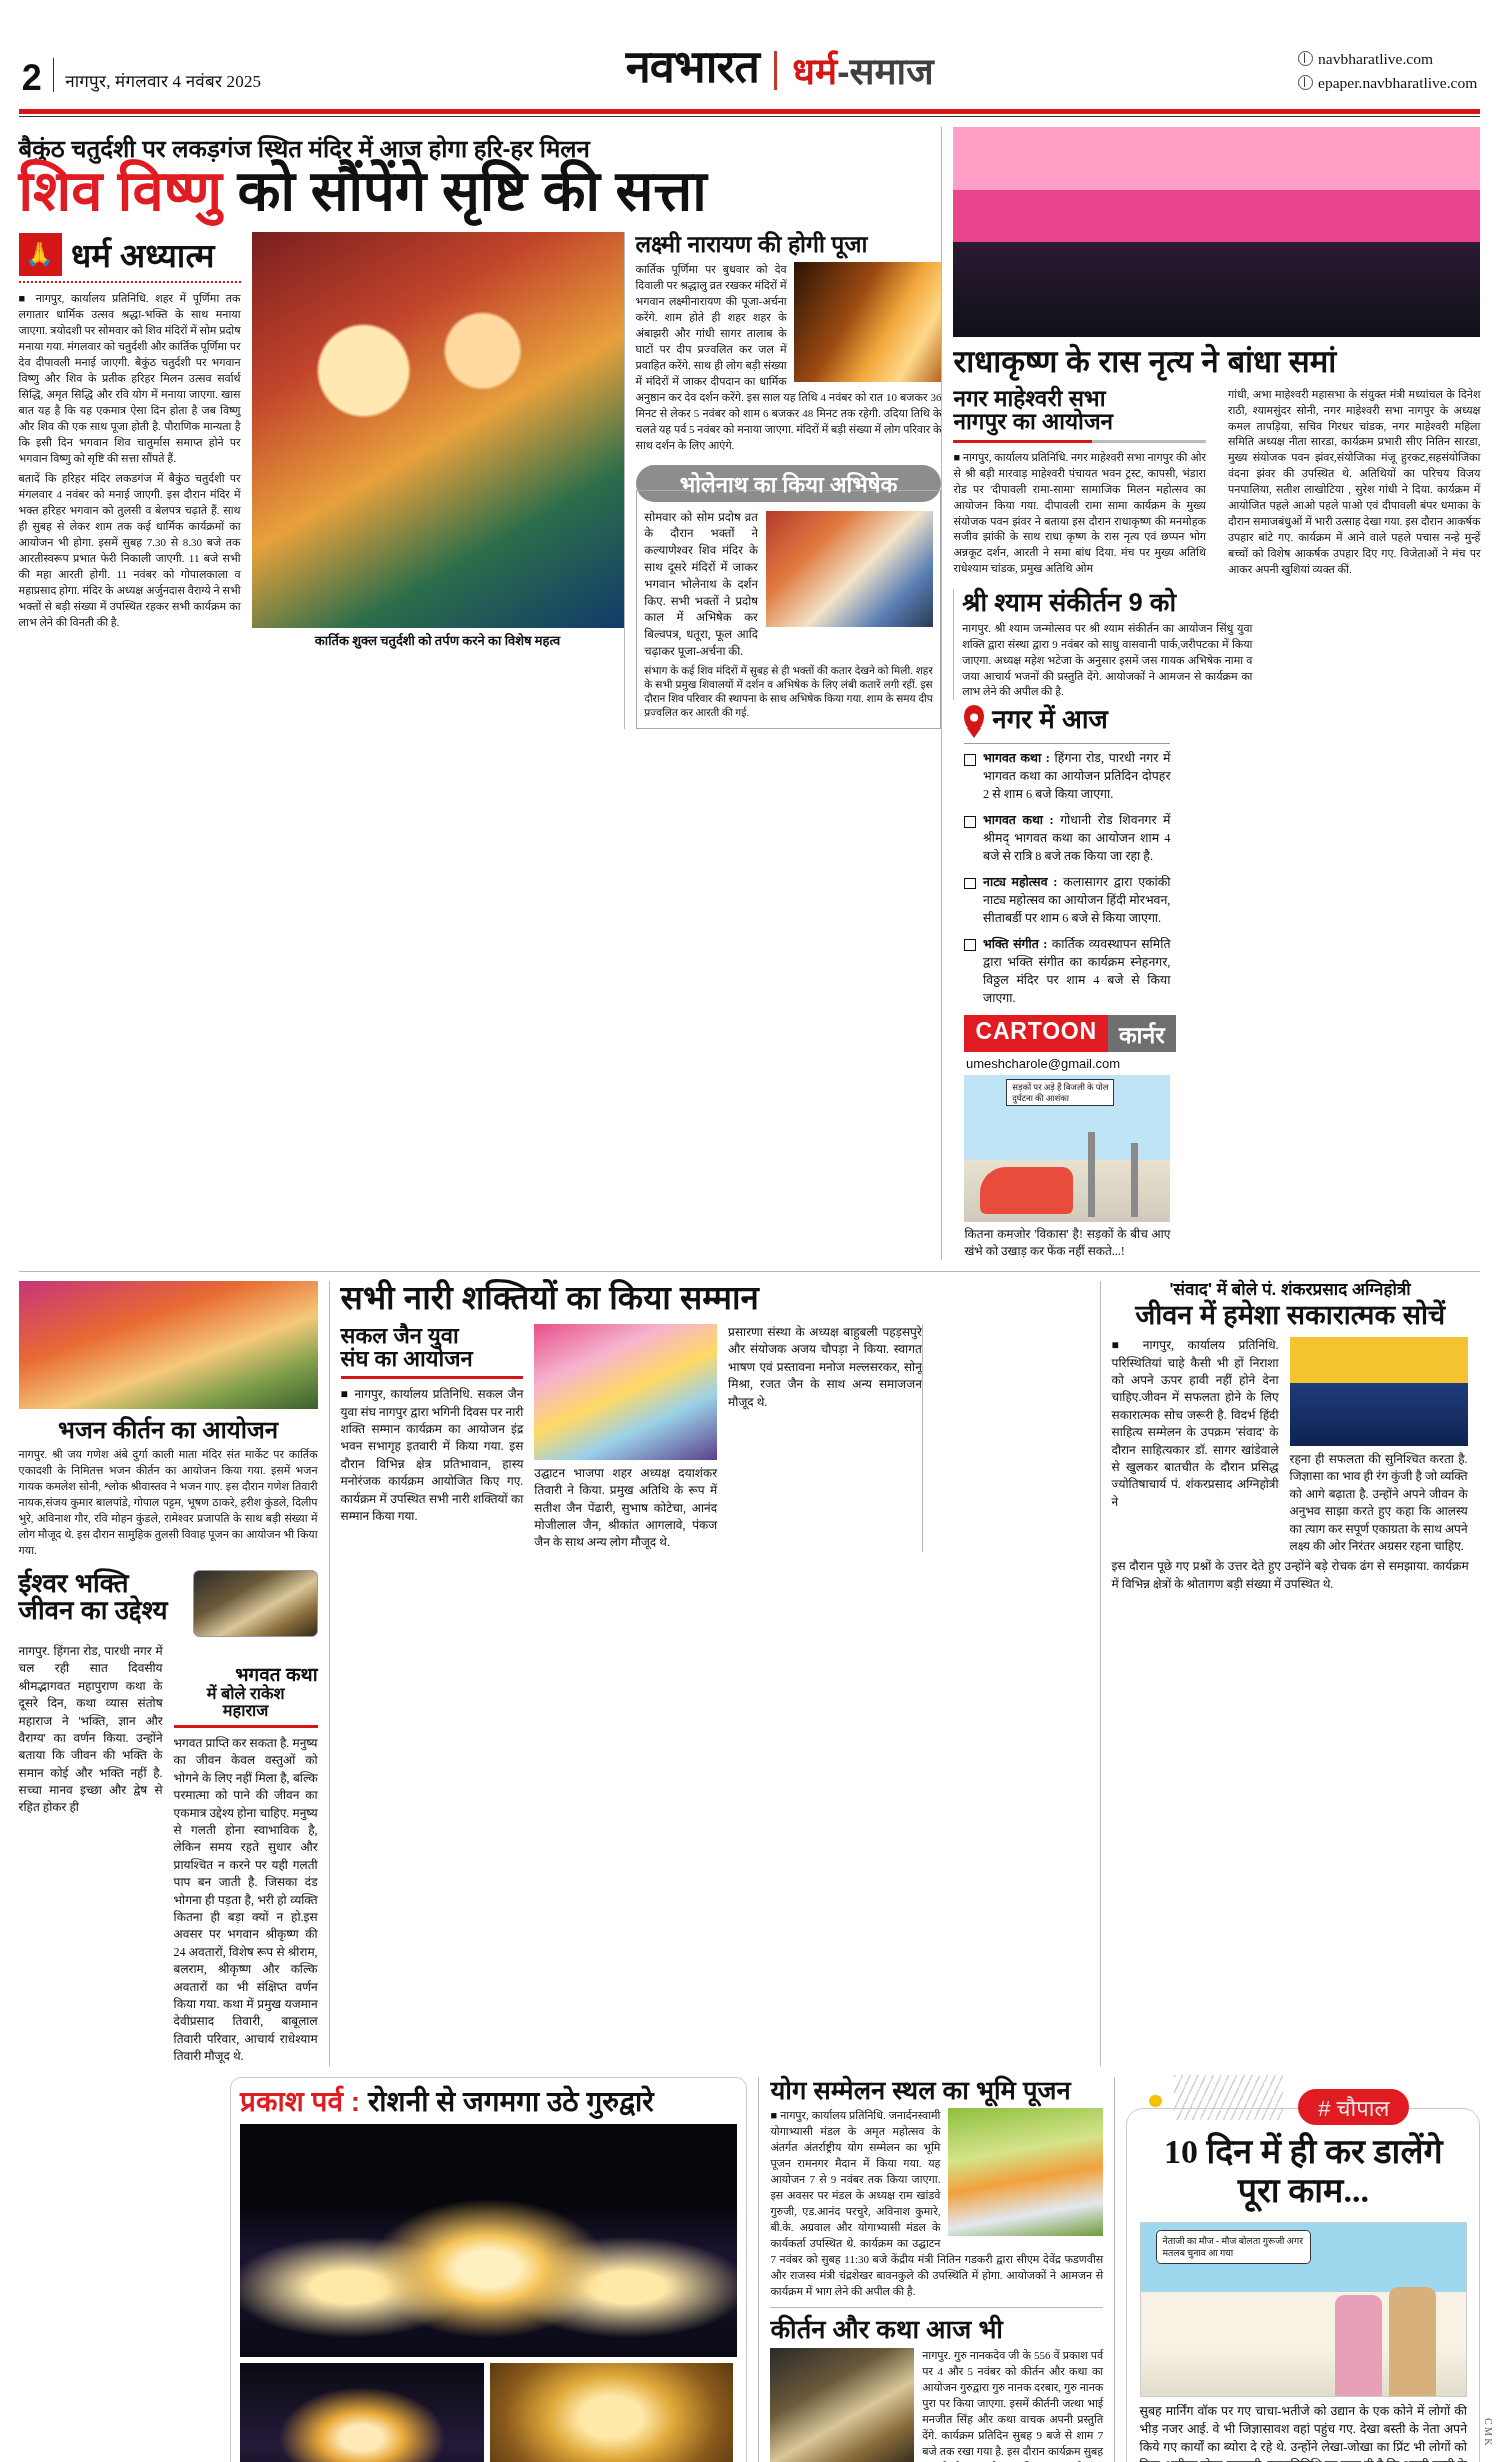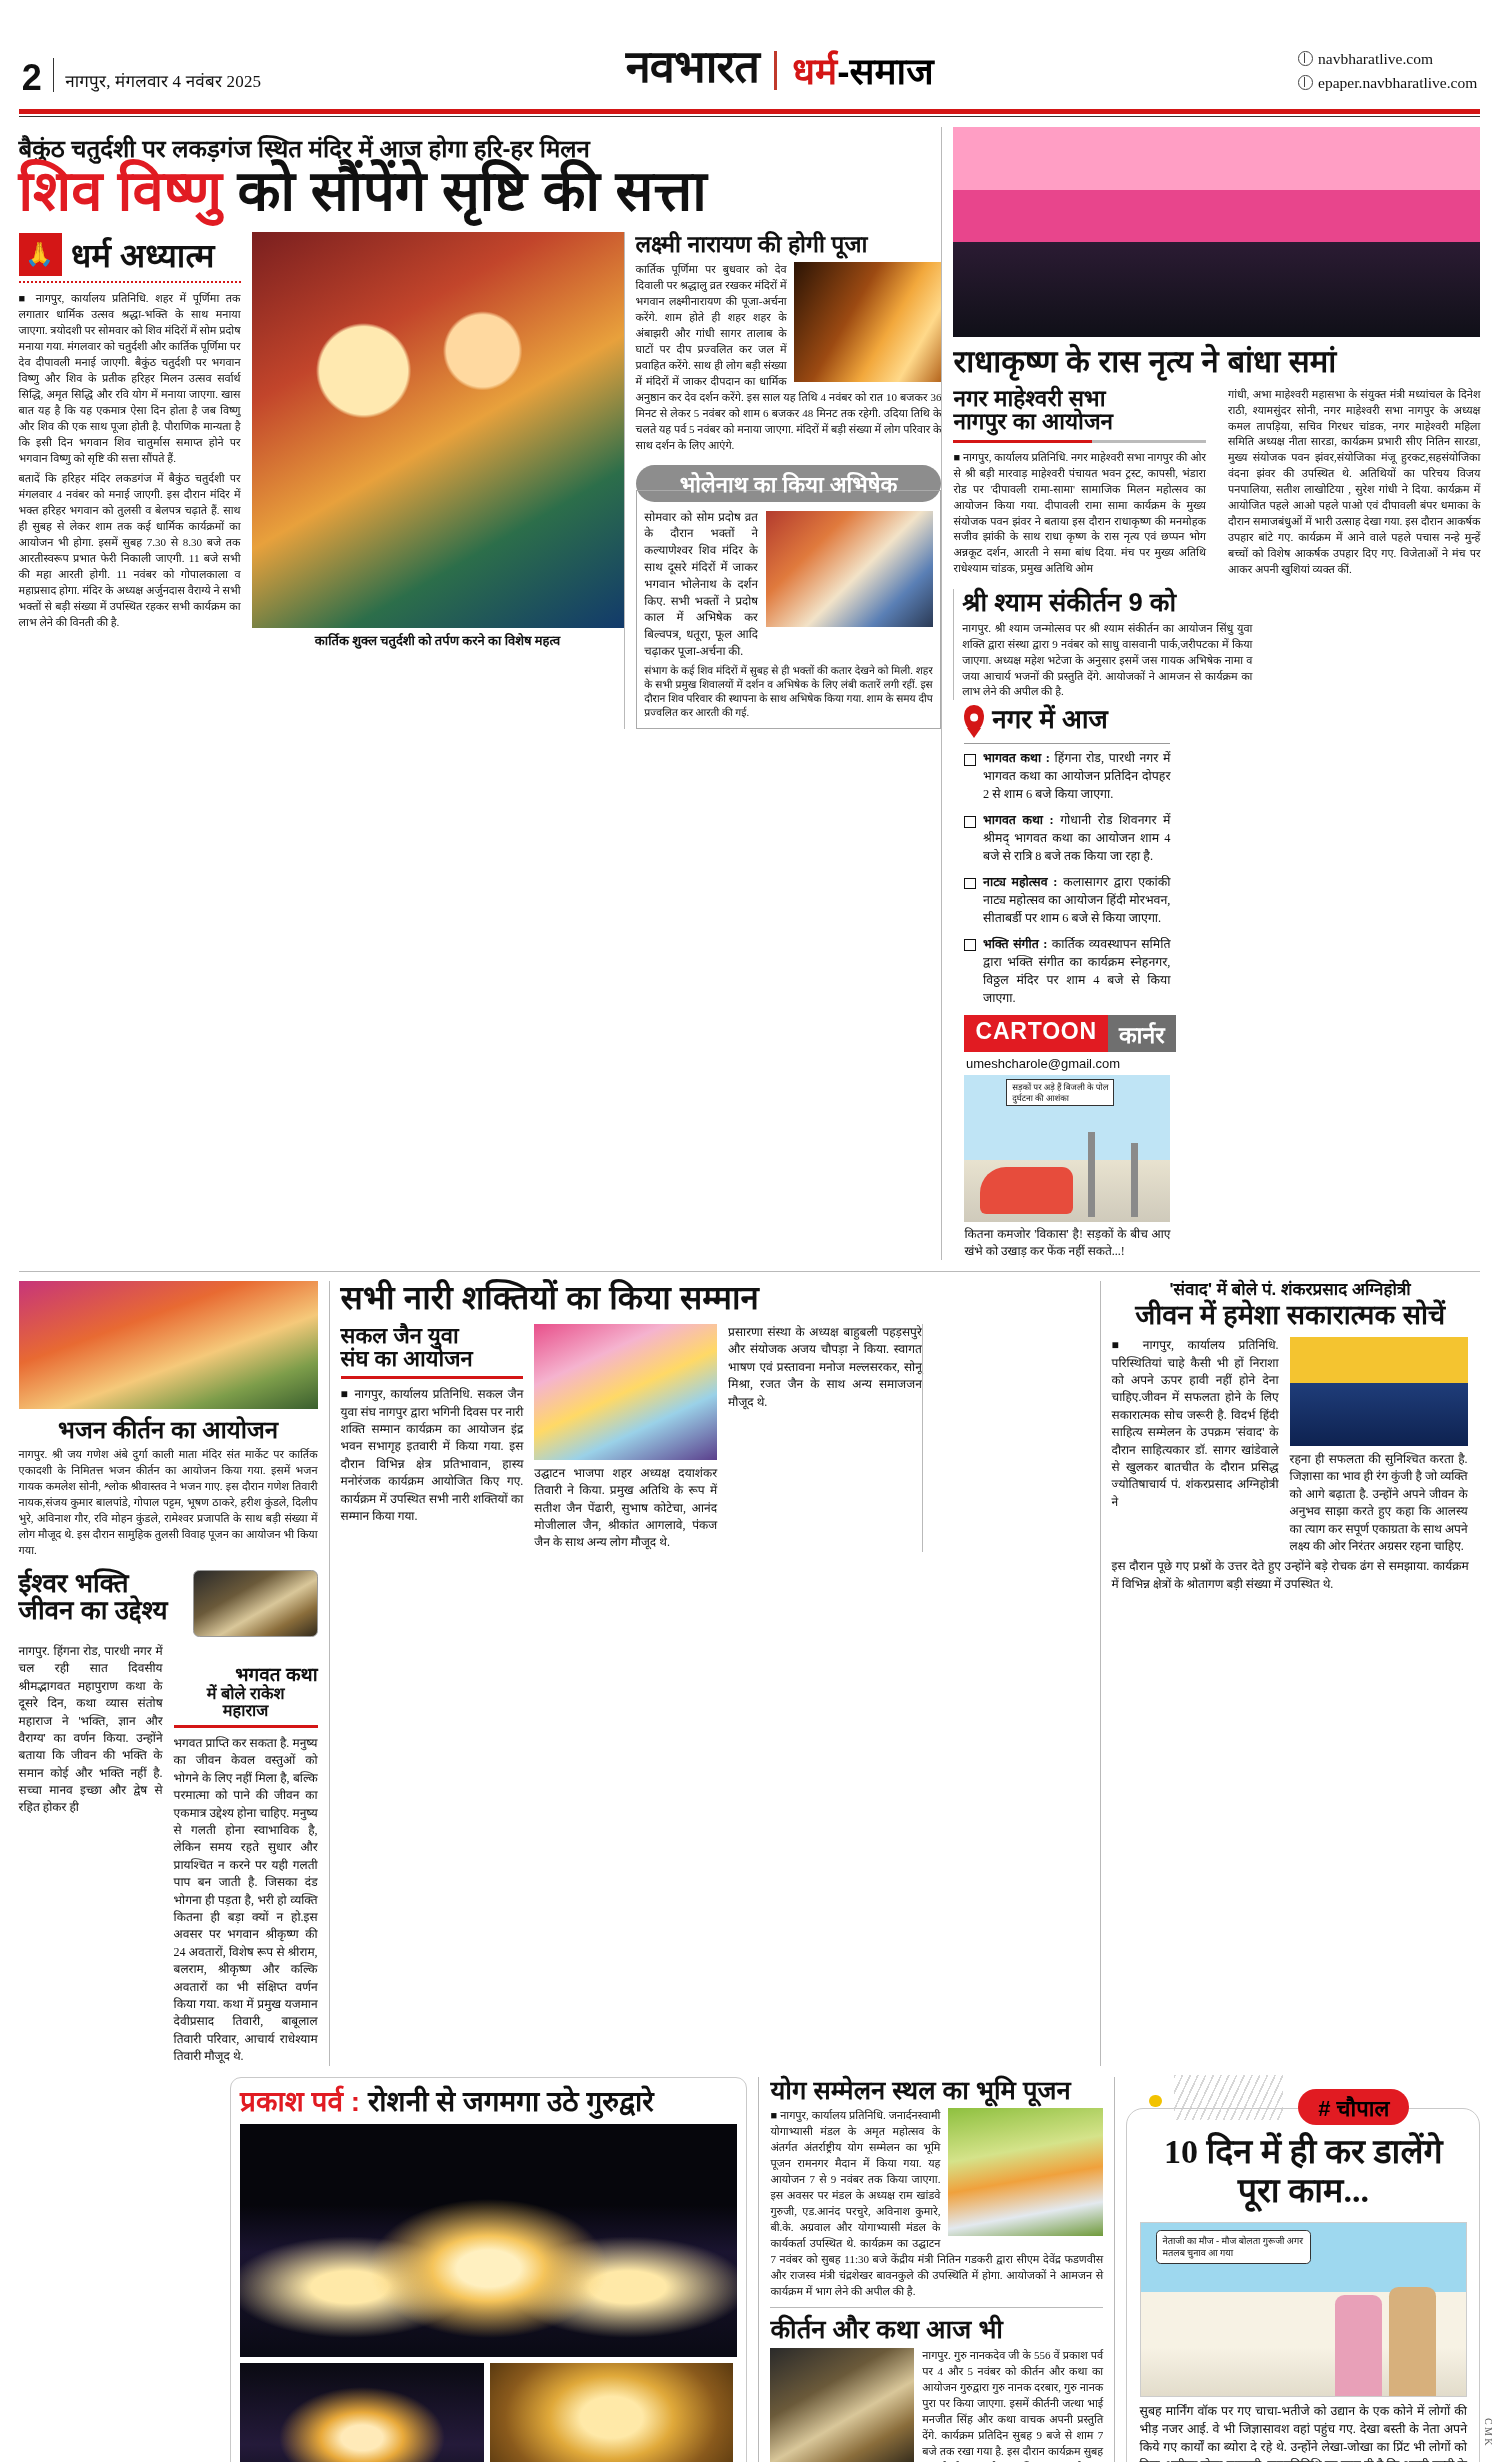--- a/index.html
+++ b/index.html
@@ -18,21 +18,21 @@
   
   .masthead { display:flex; align-items:flex-end; padding:29.5px 3.1px 6.2px 3.1px; height:101px; }
   .mh-left { display:flex; align-items:flex-end; gap:11px; }
   .pageno { font-size:36px; font-weight:700; line-height:.9; font-family:"Liberation Sans",sans-serif;}
   .mh-divider { width:1.6px; height:34px; background:#333; margin-bottom:3.1px;}
   .mh-date { font-size:17px; letter-spacing:0.2px; margin-bottom:3.1px; }
   .mh-center { flex:1; text-align:center; display:flex; justify-content:center; align-items:flex-end; gap:12.4px; }
   .brand { font-size:45px; font-weight:800; letter-spacing:-0.8px; font-family:"Liberation Sans",sans-serif;}
   .brand-bar { width:2.3px; height:39px; background:#c0392b; margin:0 3.1px 4.7px 3.1px;}
   .section-name { font-size:37px; font-weight:800; color:#d41616; font-family:"Liberation Sans",sans-serif;}
-  .section-name .blk { color:#000000;text-align:right; }
+  .section-name .blk { color:#404040;text-align:right; }
   .mh-right { text-align:right; font-size:15.5px; line-height:1.55; }
   .mh-right .row { display:flex; align-items:center; gap:5.4px; }
   .globe { width:14.7px;height:14.7px;border-radius:50%;border:1.6px solid #444;display:inline-block;position:relative;}
   .globe:after{content:"";position:absolute;left:4.7px;top:0.8px;width:3.1px;height:10px;border-left:1.6px solid #444;}
   .rule-red { height:5.4px; background:#d41616; margin:7.8px 0 1.6px 0;}
   .rule-thin { height:1.6px; background:#333; margin-bottom:9.3px;}
 
   
   .hl { font-family:"Liberation Sans",sans-serif; font-weight:800; line-height:1.06; }
   .body-txt { font-size:11px; line-height:1.45; text-align:justify; }
@@ -90,22 +90,22 @@
   .cartoon-hdr{display:flex;}
   .ct-red{background:#e11b22;color:#fff;font-family:"Liberation Sans",sans-serif;font-weight:700;font-size:23px;padding:2.3px 11px;letter-spacing:0.8px;}
   .ct-gray{background:#6f6f6f;color:#fff;font-family:"Liberation Sans",sans-serif;font-weight:800;font-size:23px;padding:2.3px 11px;}
   .ct-mail{font-size:13px;padding:3.9px 1.6px;font-family:"Liberation Sans",sans-serif;}
   .ct-art{height:147px;background:linear-gradient(180deg,#bfe4f5 0 58%,#e8e2cf 58%,#cfcabb);position:relative;}
   .ct-art .pole{position:absolute;bottom:4.7px;width:6.2px;background:#8a8a8a;}
   .ct-art .scoot{position:absolute;bottom:7.8px;left:15.5px;width:93px;height:47px;background:#e74c3c;border-radius:26px 11px 6.2px 6.2px;}
   .ct-cap{font-size:12px;line-height:1.4;padding-top:4.7px;text-align:justify;}
 
   .chaupal-wrap{border:1.6px solid #c9c9c9;border-radius:17px;padding:14px 12.4px 9.3px 12.4px;position:relative;margin-top:31px;}
-  .chaupal-tag{position:absolute;top:-20px;left:171px;background:#e11b22;color:#000000;border-radius:20px;
-               font-family:"Liberation Sans",sans-serif;font-weight:700;font-size:22px;padding:3.1px 20px;}
+  .chaupal-tag{position:absolute;top:-20px;left:171px;background:#e11b22;color:#e5e5e5;border-radius:20px;
+               font-family:"Liberation Sans",sans-serif;font-weight:400;font-size:22px;padding:3.1px 20px;}
   .chaupal-doodle{position:absolute;top:-34px;left:47px;width:109px;height:45px;
      background:repeating-linear-gradient(115deg,#cfcfcf 0 1.6px,transparent 1.6px 7px);opacity:.85;}
   .chaupal-dot{position:absolute;top:-14px;left:22px;width:12.4px;height:12.4px;border-radius:50%;background:#f2c200;}
   .chaupal-title{text-align:center;font-size:34px;font-weight:700;line-height:1.16;margin:9.3px 0 11px;}
   .chaupal-art{height:175px;background:linear-gradient(180deg,#9ed8ef 0 40%,#f7f2e4 40% 72%,#e2dccb);position:relative;border:0.8px solid #ccc;}
   .edgemark{position:absolute;right:4.7px;bottom:14px;writing-mode:vertical-rl;font-size:10px;color:#555;letter-spacing:2.3px;}
 
   
   .row{display:flex;}
   .col{min-width:0;}

